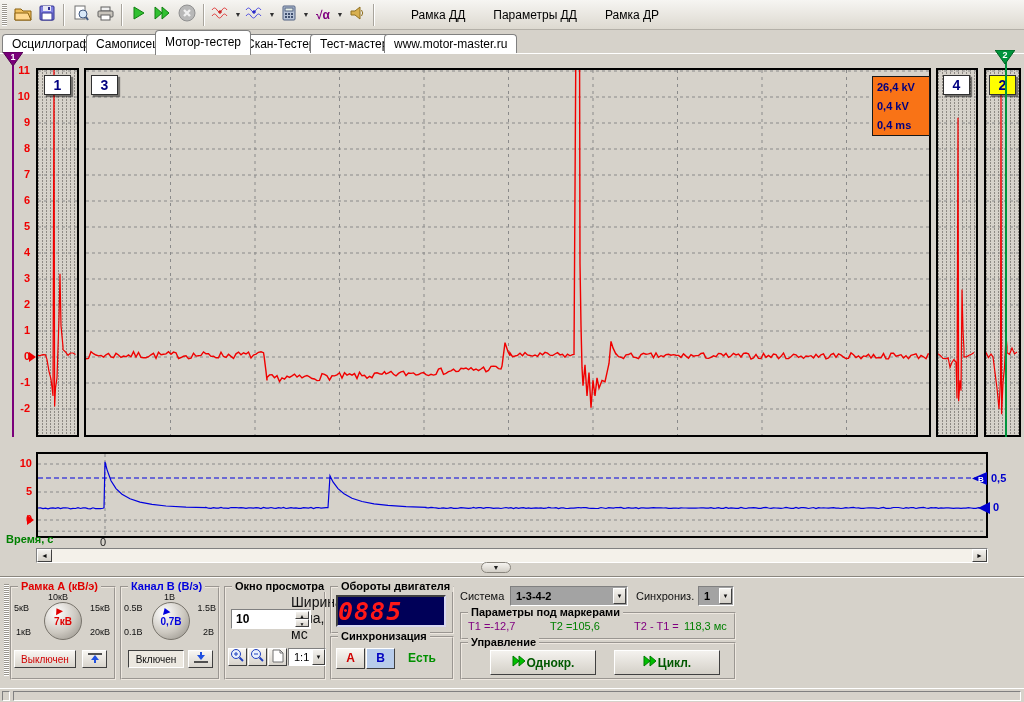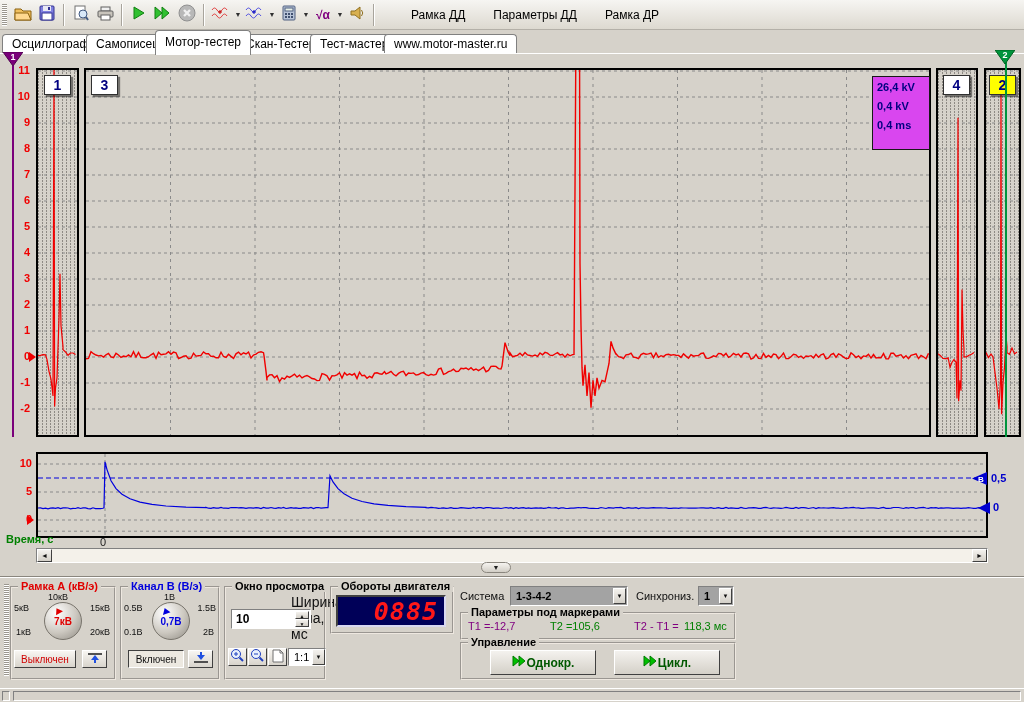--- a/index.html
+++ b/index.html
@@ -37,22 +37,22 @@
     background:#d6d2ca; }
   .seg.hatch { background-image:
       repeating-linear-gradient(0deg,#d6d2ca 0 1px, transparent 1px 3px),
       repeating-linear-gradient(90deg,#8e8a84 0 1px, transparent 1px 4px);
     background-color:#d6d2ca; }
   .seg svg { position:absolute; left:0; top:0; }
   .seglab { position:absolute; top:5px; width:27px; height:20px; background:#fff;
     border:1px solid #303030; box-shadow:2px 2px 1px rgba(0,0,0,.45);
     color:#000080; font-weight:bold; font-size:14px; text-align:center; line-height:18px; z-index:4; }
   .seglab.sel { background:#ffff00; }
-  .readout { position:absolute; left:872px; top:76px; width:58px; height:74px;
-    background:#d946ef; border:1px solid #181818; z-index:5; padding:1px 0 0 4px; }
+  .readout { position:absolute; left:872px; top:76px; width:58px; height:60px;
+    background:#f97316; border:1px solid #181818; z-index:5; padding:1px 0 0 4px; }
   .readout div { color:#000080; font-weight:bold; font-size:11px; line-height:19px; }
   .mline { position:absolute; width:2px; z-index:6; }
   .mflag { position:absolute; z-index:7; width:20px; height:14px; }
   .mflag span { position:absolute; left:0; top:0; width:20px; text-align:center;
     color:#fff; font-size:9px; font-weight:bold; line-height:11px; }
   .zeroarrow { position:absolute; width:0; height:0; border:5px solid transparent;
     border-left:7px solid #f00000; z-index:5; }
   
   .subbox { position:absolute; left:36px; top:452px; width:952px; height:86px;
     border:2px solid #000; background:#d6d2ca; }
@@ -102,21 +102,21 @@
     align-items:center; justify-content:center; }
   .ratio { position:absolute; width:38px; height:18px; background:#fff;
     border:1px solid; border-color:#808080 #fff #fff #808080; }
   .ratio .v { position:absolute; left:5px; top:2px; font-size:11px; }
   .drop { position:absolute; right:0px; top:0px; width:13px; height:16px;
     background:linear-gradient(#f4f2ee,#d4d0c8); border:1px solid;
     border-color:#fff #404040 #404040 #fff; font-size:6px; text-align:center; line-height:15px; color:#101010;}
   .led { position:absolute; background:#000058; border:2px solid;
     border-color:#404040 #d8d8f0 #d8d8f0 #404040;
     color:#ff1818; font-family:"DejaVu Sans Mono", monospace; font-style:italic;
-    font-weight:bold; font-size:25px; text-align:right; letter-spacing:1px; }
+    font-weight:bold; font-size:25px; letter-spacing:1px; }
   .abbtn { position:absolute; width:29px; height:21px; font-weight:bold; font-size:12px;
     text-align:center; line-height:19px; }
   .combo { position:absolute; height:20px; background:#a3a3a3; border:1px solid;
     border-color:#808080 #fff #fff #808080; font-weight:bold; }
   .combo .v { position:absolute; left:5px; top:3px; font-size:11px; }
   .combo .drop { top:1px; right:1px; height:16px; }
   .plabel { position:absolute; font-size:11px; color:#101010; }
   .runbtn { position:absolute; width:106px; height:25px; display:flex; 
     align-items:center; justify-content:center;
     background:linear-gradient(#f4f2ee,#d4d0c8); border:1px solid;
@@ -494,20 +494,26 @@
         <span class="v">1:1</span>
         <div class="drop">▼</div>
       </div>
     </div>
 
     <div class="grp" style="left:330px; top:8px; width:124px; height:48px;">
       <span class="legend">Обороты двигателя</span>
       <div class="led" style="left:4px; top:7px; width:110px; height:32px; padding-right:6px;">0885</div>
     </div>
 
+    <div class="grp" style="left:330px; top:58px; width:124px; height:44px;">
+      <span class="legend">Синхронизация</span>
+      <button class="abbtn raised" style="left:4px; top:10px; color:#d00000;">А</button>
+      <button class="abbtn" style="left:34px; top:10px; color:#0000c0; background:#b8ccea; border:1px solid; border-color:#fff #404040 #404040 #fff;">В</button>
+      <span style="position:absolute; left:76px; top:13px; color:#009000; font-weight:bold; font-size:12px;">Есть</span>
+    </div>
 
     <span class="plabel" style="left:460px; top:12px;">Система</span>
     <div class="combo" style="left:510px; top:8px; width:118px;">
       <span class="v">1-3-4-2</span>
       <div class="drop">▼</div>
     </div>
     <span class="plabel" style="left:636px; top:12px;">Синхрониз.</span>
     <div class="combo" style="left:698px; top:8px; width:36px;">
       <span class="v">1</span>
       <div class="drop">▼</div>

